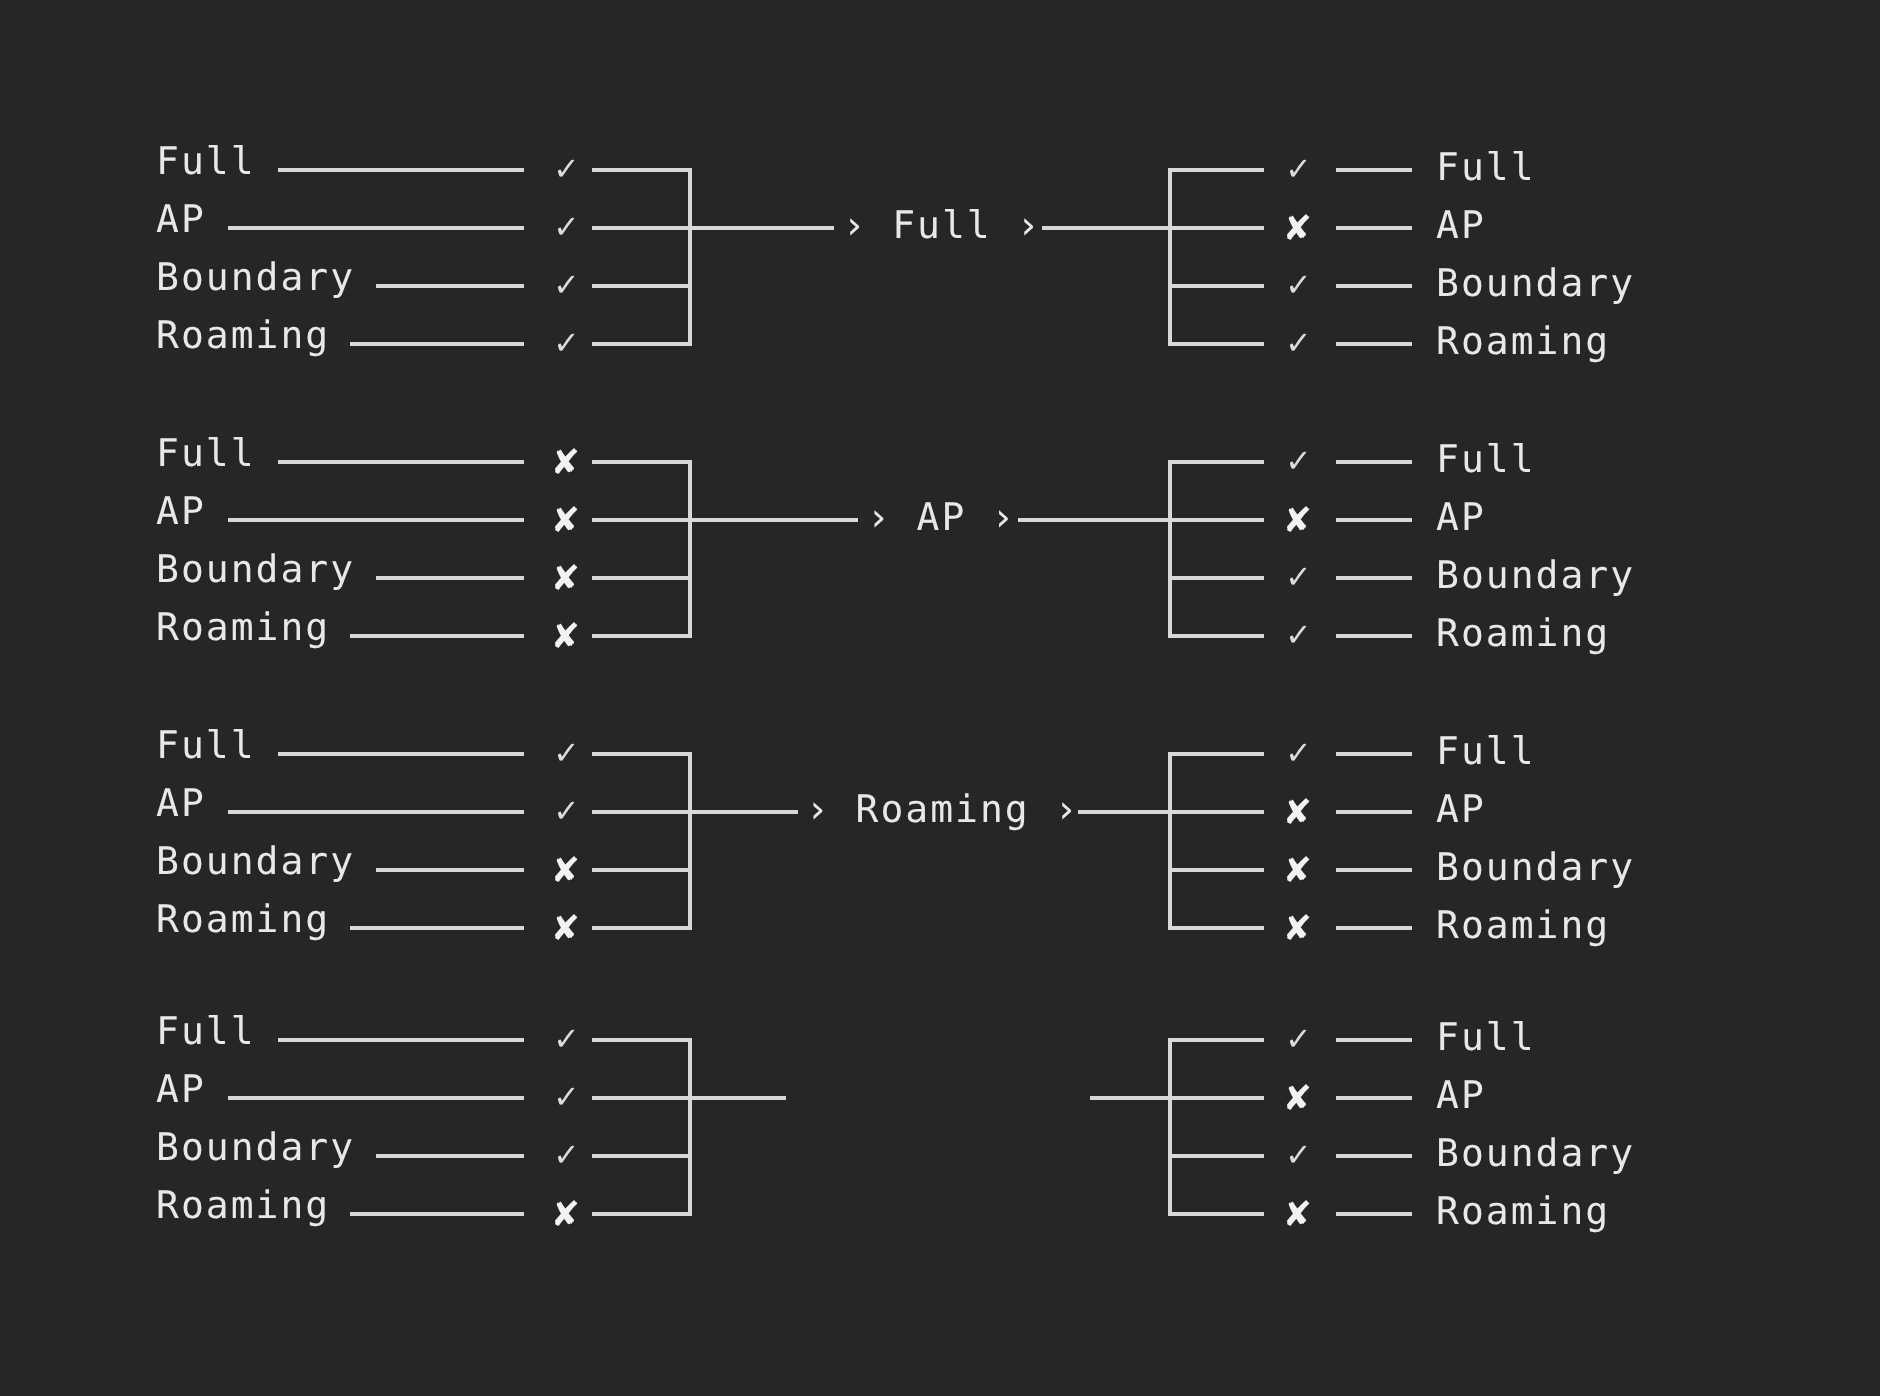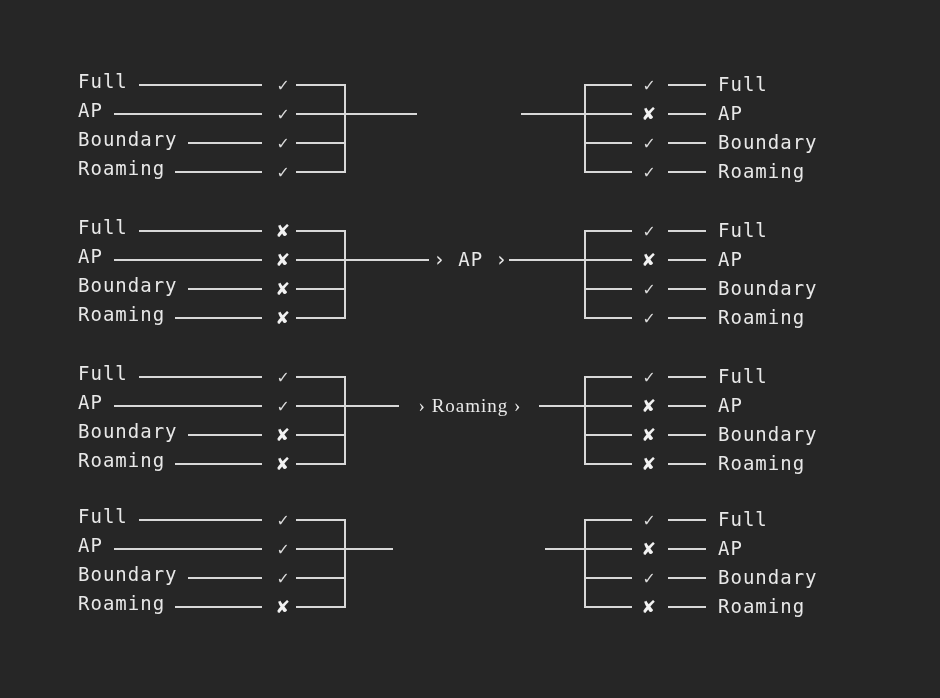--- a/index.html
+++ b/index.html
@@ -120,20 +120,21 @@
       <div class="mark ok" style="left: 272px; top: 58px;">✓</div>
       <div class="stub" style="left: 296px; width: 50px; top: 72px;"></div>
       <div class="lt-label-box" style="top: 87px;">
         <span class="lt-label" style="left: 0px; right: auto;">Roaming</span>
       </div>
       <div class="lt-dash" style="left: 175.4px; width: 86.6px; top: 101px;"></div>
       <div class="mark ok" style="left: 272px; top: 87px;">✓</div>
       <div class="stub" style="left: 296px; width: 50px; top: 101px;"></div>
       <div class="spine" style="left: 344px; top: 14px; height: 88px;"></div>
       <div class="lead" style="left: 344px; width: 73.2px;"></div>
+      <div class="center-node" style="left: 421.2px; width: 97.6px;">› Full ›</div>
       <div class="lead" style="left: 520.8px; width: 65.2px;"></div>
       <div class="stub" style="left: 584px; width: 48px; top: 14px;"></div>
       <div class="mark ok" style="left: 638px; top: 0px;">✓</div>
       <div class="lt-dash" style="left: 668px; width: 38px; top: 14px;"></div>
       <div class="rt-label" style="left: 718px; top: 0px; line-height: 29px;">Full</div>
       <div class="stub" style="left: 584px; width: 48px; top: 43px;"></div>
       <div class="mark no" style="left: 638px; top: 29px;">✘</div>
       <div class="lt-dash" style="left: 668px; width: 38px; top: 43px;"></div>
       <div class="rt-label" style="left: 718px; top: 29px; line-height: 29px;">AP</div>
       <div class="stub" style="left: 584px; width: 48px; top: 72px;"></div>
@@ -213,21 +214,21 @@
       <div class="mark no" style="left: 272px; top: 58px;">✘</div>
       <div class="stub" style="left: 296px; width: 50px; top: 72px;"></div>
       <div class="lt-label-box" style="top: 87px;">
         <span class="lt-label" style="left: 0px; right: auto;">Roaming</span>
       </div>
       <div class="lt-dash" style="left: 175.4px; width: 86.6px; top: 101px;"></div>
       <div class="mark no" style="left: 272px; top: 87px;">✘</div>
       <div class="stub" style="left: 296px; width: 50px; top: 101px;"></div>
       <div class="spine" style="left: 344px; top: 14px; height: 88px;"></div>
       <div class="lead" style="left: 344px; width: 54.9px;"></div>
-      <div class="center-node" style="left: 402.9px; width: 134.2px; font-family: Liberation Serif, serif;">› Roaming ›</div>
+      <div class="center-node" style="left: 402.9px; width: 134.2px;">› Roaming ›</div>
       <div class="lead" style="left: 539.1px; width: 46.9px;"></div>
       <div class="stub" style="left: 584px; width: 48px; top: 14px;"></div>
       <div class="mark ok" style="left: 638px; top: 0px;">✓</div>
       <div class="lt-dash" style="left: 668px; width: 38px; top: 14px;"></div>
       <div class="rt-label" style="left: 718px; top: 0px; line-height: 29px;">Full</div>
       <div class="stub" style="left: 584px; width: 48px; top: 43px;"></div>
       <div class="mark no" style="left: 638px; top: 29px;">✘</div>
       <div class="lt-dash" style="left: 668px; width: 38px; top: 43px;"></div>
       <div class="rt-label" style="left: 718px; top: 29px; line-height: 29px;">AP</div>
       <div class="stub" style="left: 584px; width: 48px; top: 72px;"></div>

